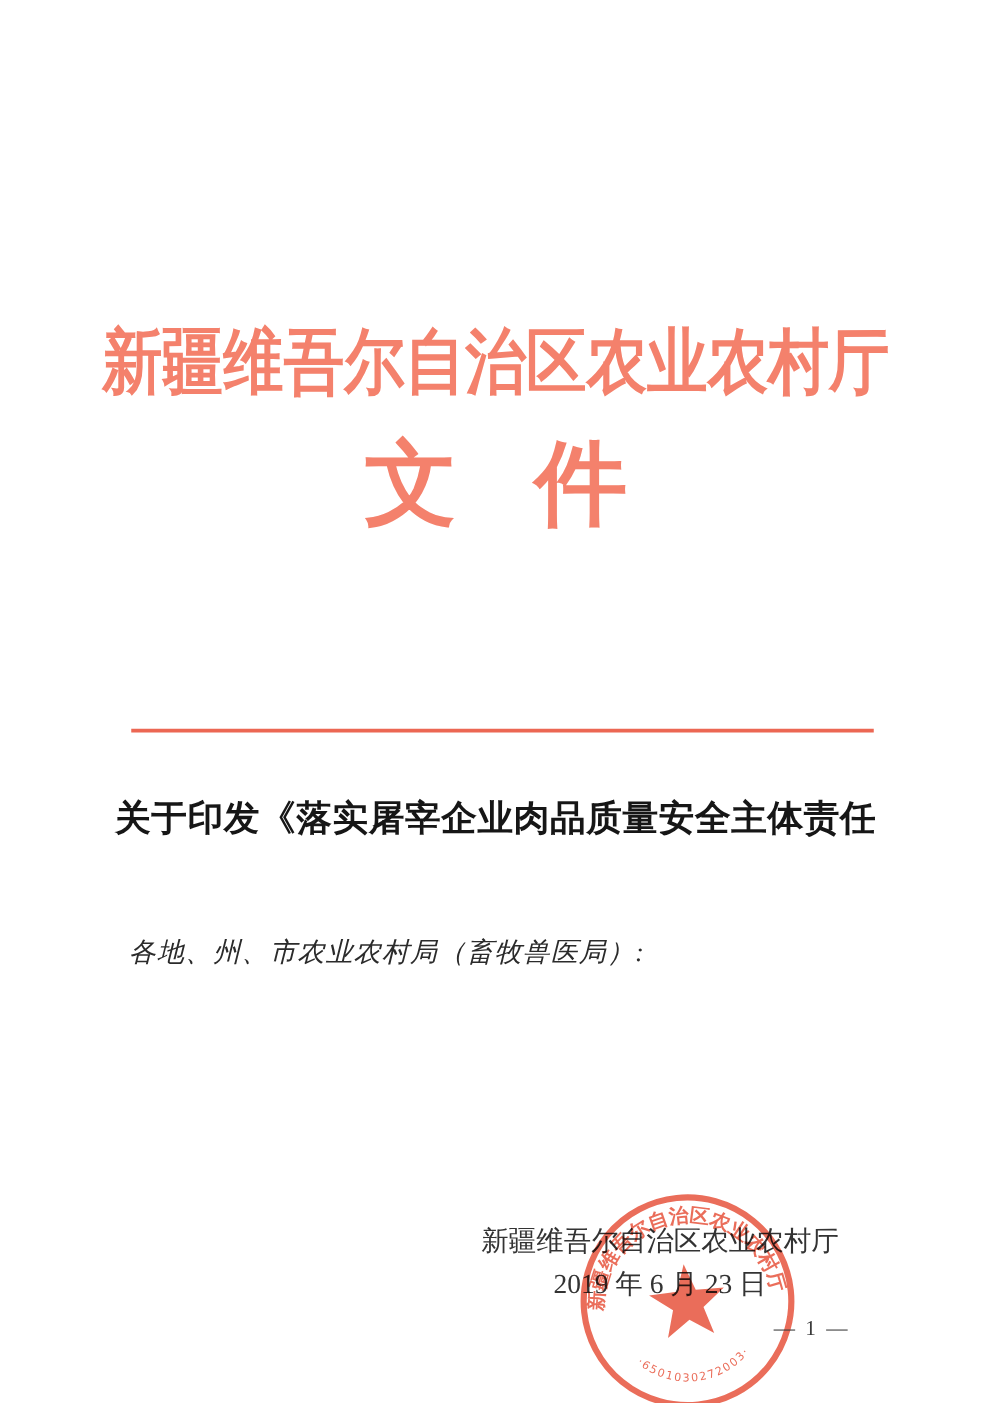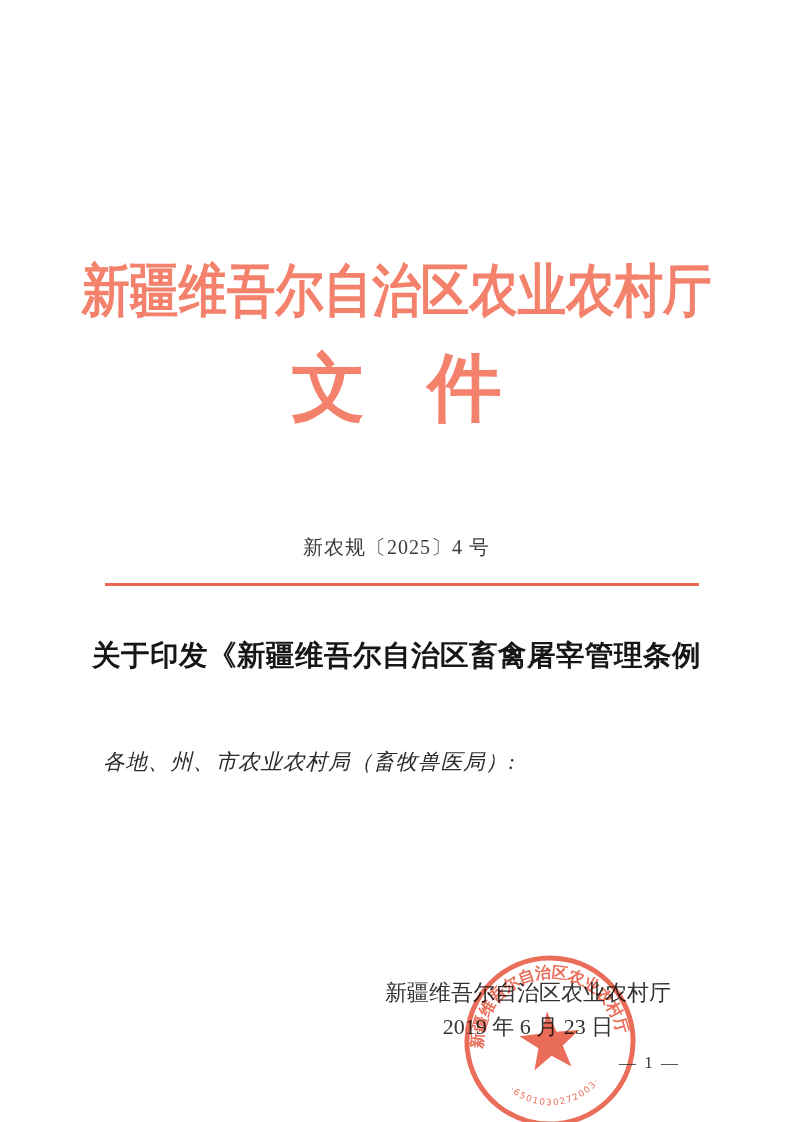--- a/index.html
+++ b/index.html
@@ -146,26 +146,25 @@
 
 <div class="page">
 
   <div class="letterhead-agency">新疆维吾尔自治区农业农村厅</div>
 
   <div class="letterhead-docword">
     <span>文</span>
     <span>件</span>
   </div>
 
-  <div class="doc-number">新农规〔2025〕4 号</div>
 
   <div class="red-rule"></div>
 
   <div class="doc-title">
-    <div>关于印发《新疆维吾尔自治区畜禽屠宰管理条例</div>
+    <div>关于印发《落实屠宰企业肉品质量安全主体责任</div>
   </div>
 
   <div class="doc-body">
     <p class="salutation">各地、州、市农业农村局（畜牧兽医局）:</p>
   </div>
 
   <div class="sig-agency">新疆维吾尔自治区农业农村厅</div>
   <div class="sig-date">2019 年 6 月 23 日</div>
 
   <svg class="seal" viewBox="0 0 180 180" aria-hidden="true">

